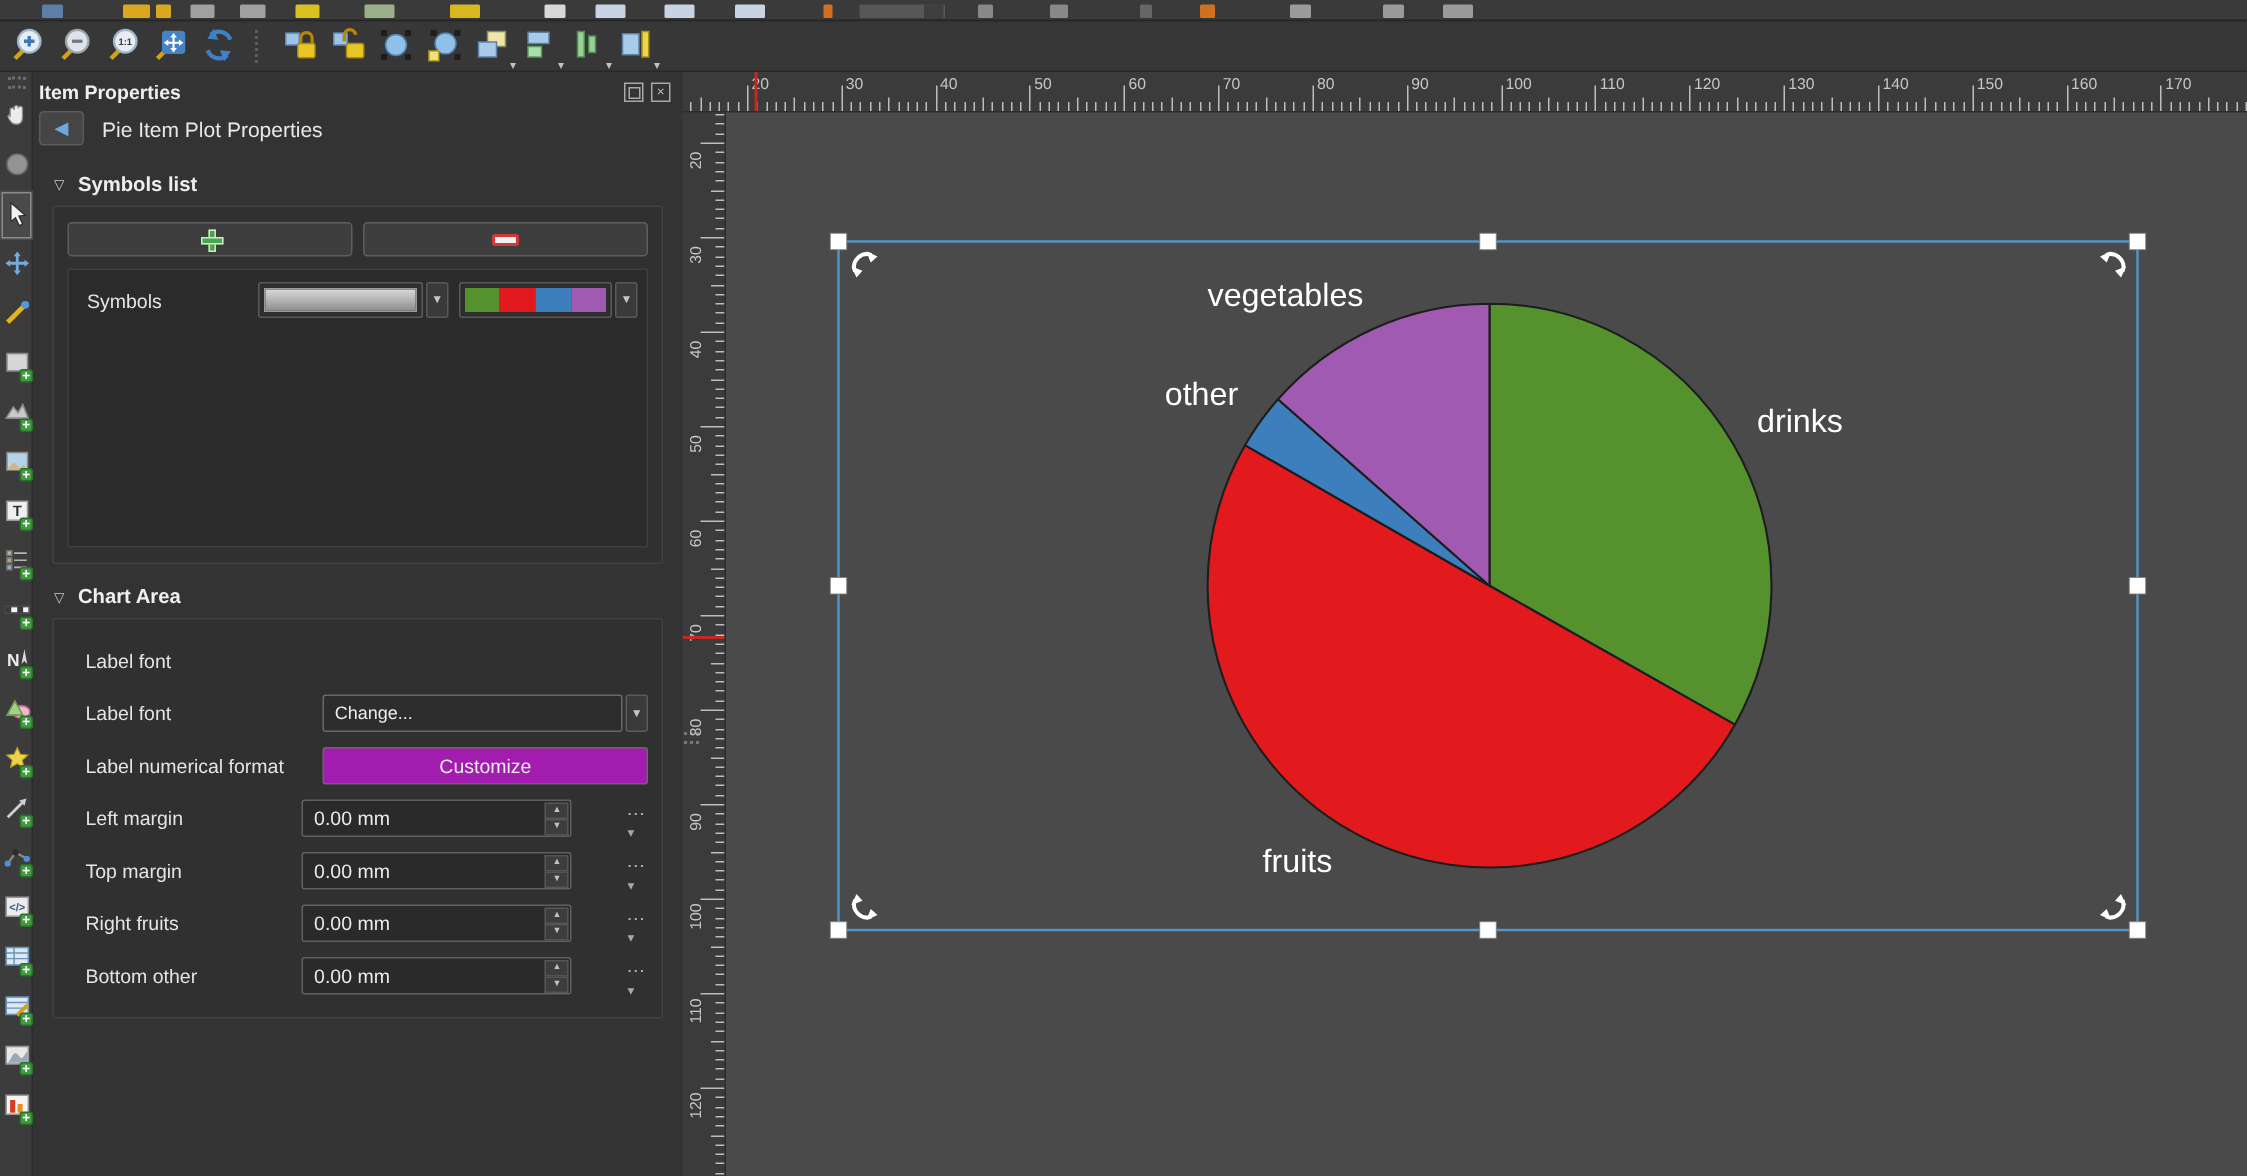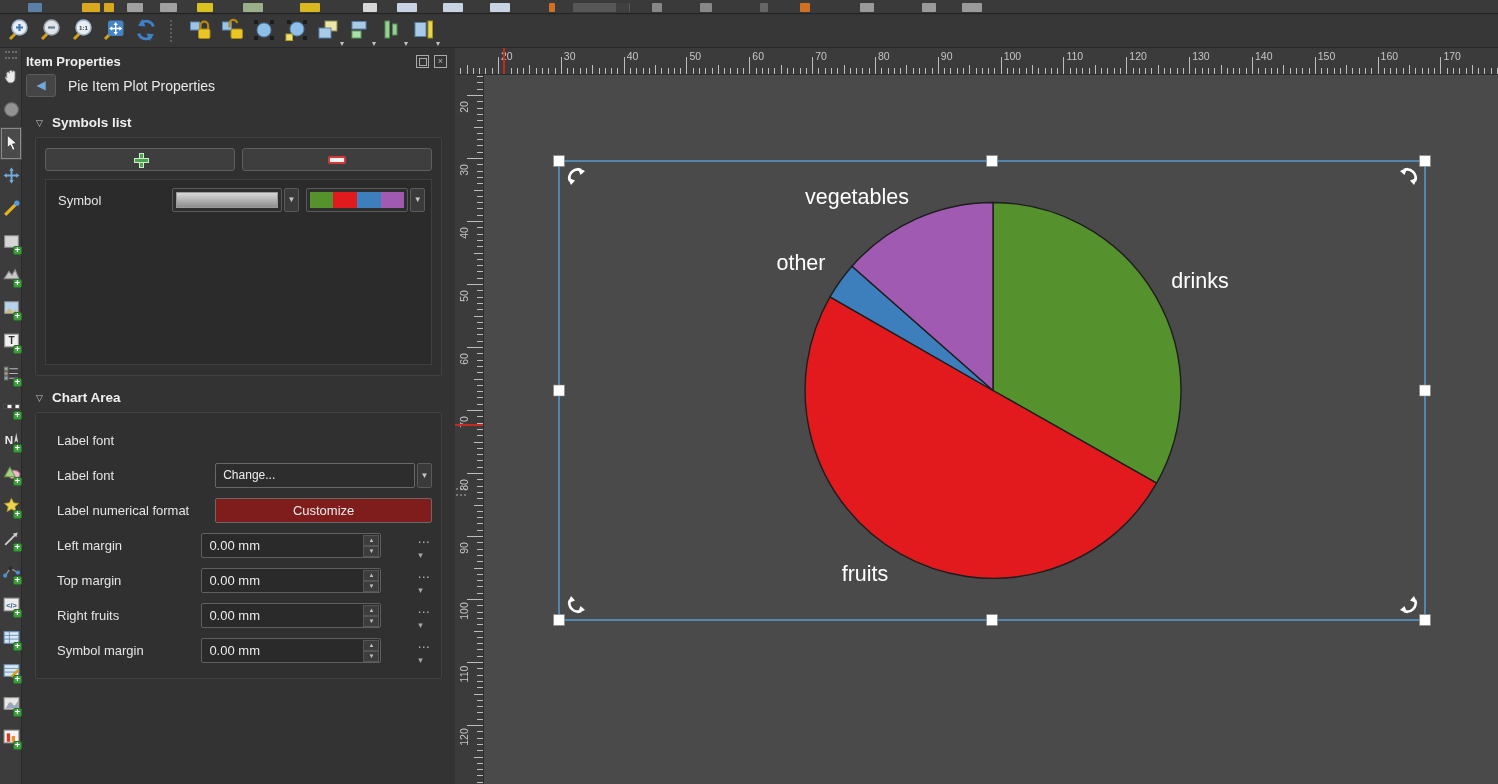--- a/index.html
+++ b/index.html
@@ -75,21 +75,21 @@
   #symramp .ramp div { flex:1; }
 
   .prow { display:flex; align-items:center; height:35px; padding-left:12px; }
   .plabel { width:162px; color:#e4e4e4; }
   .ctl { width:222px; display:flex; align-items:center; }
   .combo { flex:1; height:25px; background:#2d2d2d; border:1px solid #686868; border-radius:2px;
     padding:0 7px; line-height:23px; position:relative; color:#ececec; }
   .combo::after { content:"▾"; position:absolute; right:7px; top:1px; color:#c2c2c2; font-size:10px; }
   .combo.small { font-size:12px; }
   .combo.noarrow::after { content:""; }
-  .pushbtn { flex:1; height:25px; background:#7f1d1d; border:1px solid #686868; border-radius:2px;
+  .pushbtn { flex:1; height:25px; background:#a21caf; border:1px solid #686868; border-radius:2px;
     text-align:center; line-height:23px; color:#ececec; }
   .spin { width:180px; height:25px; background:#2a2a2a; border:1px solid #606060; border-radius:2px;
     position:relative; padding:0 7px; line-height:23px; color:#ececec; }
   .spinbtns { position:absolute; right:1px; top:1px; width:16px; height:21px;
     display:flex; flex-direction:column; }
   .spinbtns div { flex:1; background:#3d3d3d; border:1px solid #555; font-size:6px;
     color:#c2c2c2; text-align:center; line-height:9px; }
   .ddbtn { margin-left:18px; color:#b8b8b8; font-size:13px; letter-spacing:-1px; }
   .ddbtn span.arr { font-size:9px; margin-left:1px; color:#a8a8a8; }
 
@@ -402,21 +402,21 @@
     <div id="symbtnrow">
       <div class="symbtn">
         <span class="plusicon"></span>
       </div>
       <div class="symbtn">
         <span class="minusicon"></span>
       </div>
     </div>
     <div id="symlist">
       <div id="symrow">
-        <span id="symlabel">Symbol</span>
+        <span id="symlabel">Symbols</span>
         <div class="swidget" id="sympreview">
           <div class="bar"></div>
         </div>
         <div class="sarrow">▼</div>
         <div class="swidget" id="symramp">
           <div class="ramp">
               <div style="background: rgb(85, 146, 46);"></div>
               <div style="background: rgb(226, 26, 29);"></div>
               <div style="background: rgb(61, 126, 189);"></div>
               <div style="background: rgb(161, 90, 178);"></div>
@@ -472,21 +472,21 @@
         <span class="plabel">Right fruits</span>
         <div class="ctl">
           <div class="spin">0.00 mm<div class="spinbtns">
               <div>▲</div>
               <div>▼</div>
             </div></div>
         </div>
         <span class="ddbtn">…<span class="arr">▾</span></span>
       </div>
       <div class="prow">
-        <span class="plabel">Symbol margin</span>
+        <span class="plabel">Bottom other</span>
         <div class="ctl">
           <div class="spin">0.00 mm<div class="spinbtns">
               <div>▲</div>
               <div>▼</div>
             </div></div>
         </div>
         <span class="ddbtn">…<span class="arr">▾</span></span>
       </div>
     </div>
 </div>

